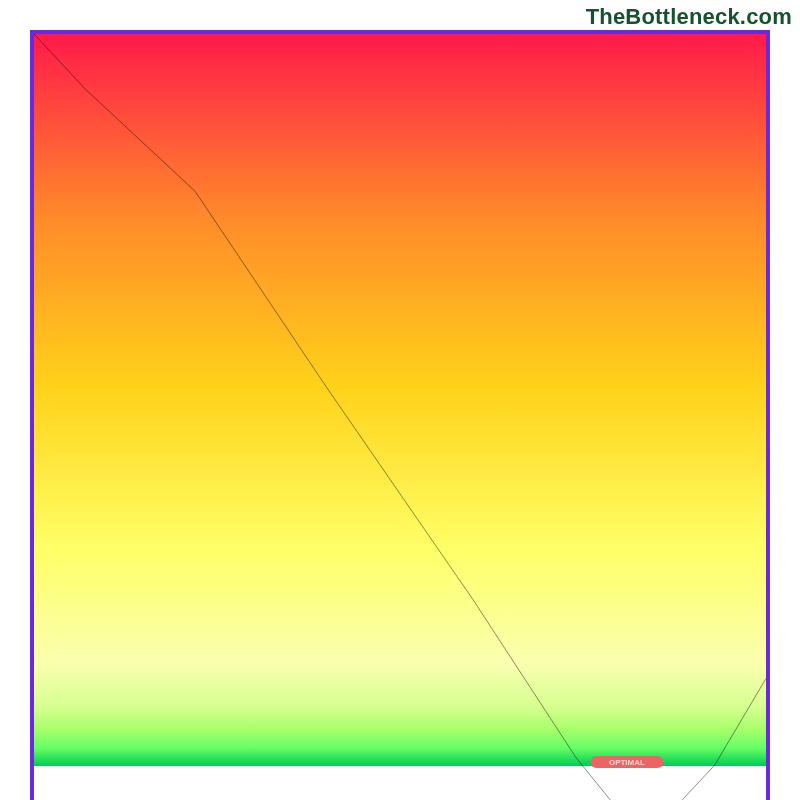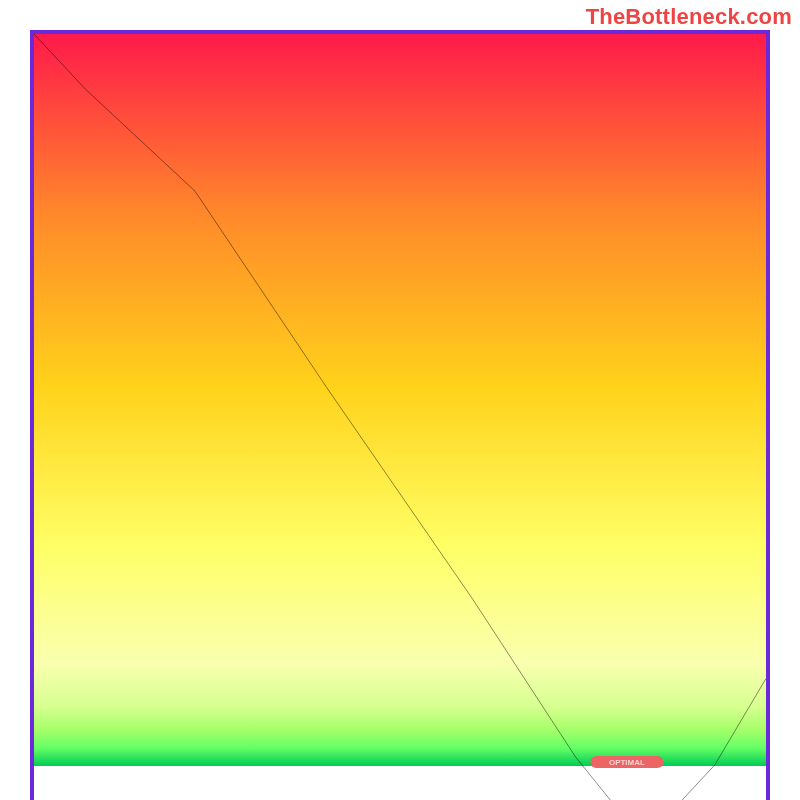--- a/index.html
+++ b/index.html
@@ -15,21 +15,21 @@
     width: 800px;
     height: 800px;
     background: #ffffff;
   }
   .watermark {
     position: absolute;
     top: 4px;
     right: 8px;
     font-size: 22px;
     font-weight: bold;
-    color: #ef4444;
+    color: #14532d;
     letter-spacing: 0.2px;
   }
   .plot-frame {
     position: absolute;
     left: 30px;
     top: 30px;
     width: 740px;
     height: 794px;
     border: 4px solid #6d28d9;
     box-sizing: border-box;

